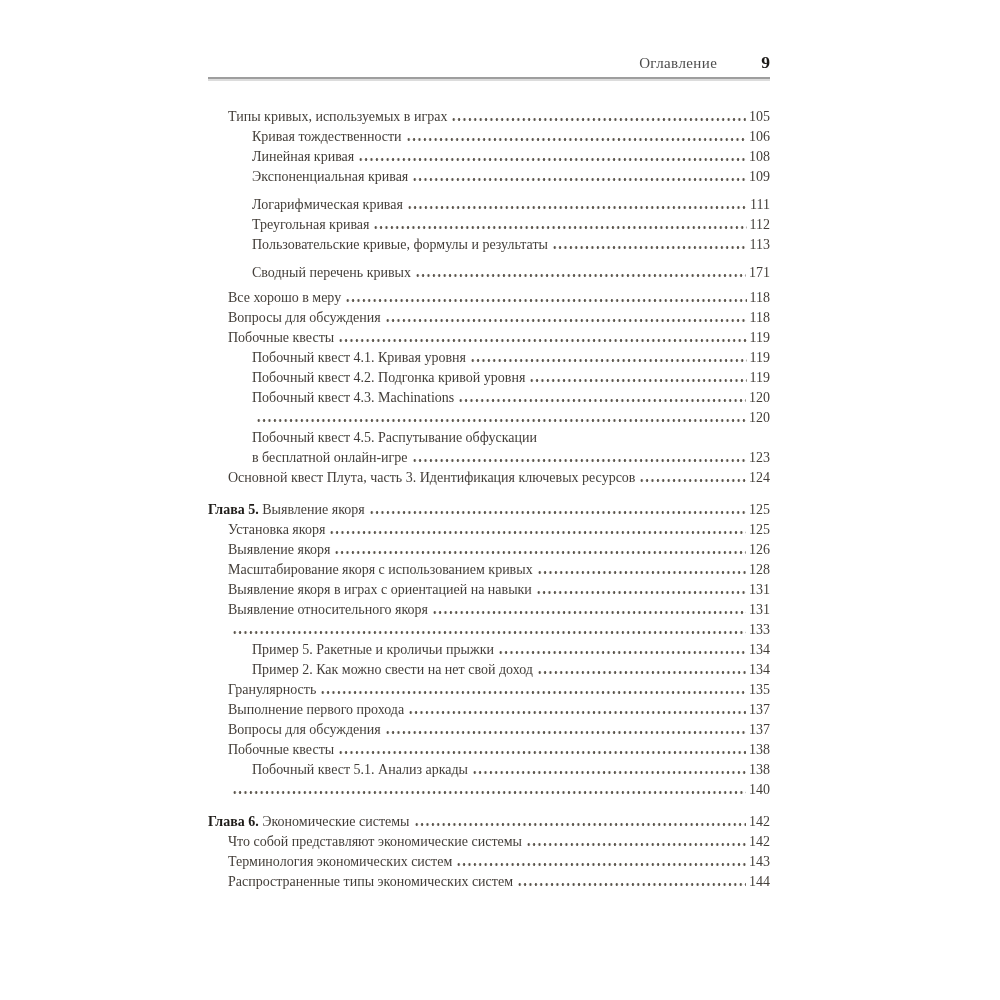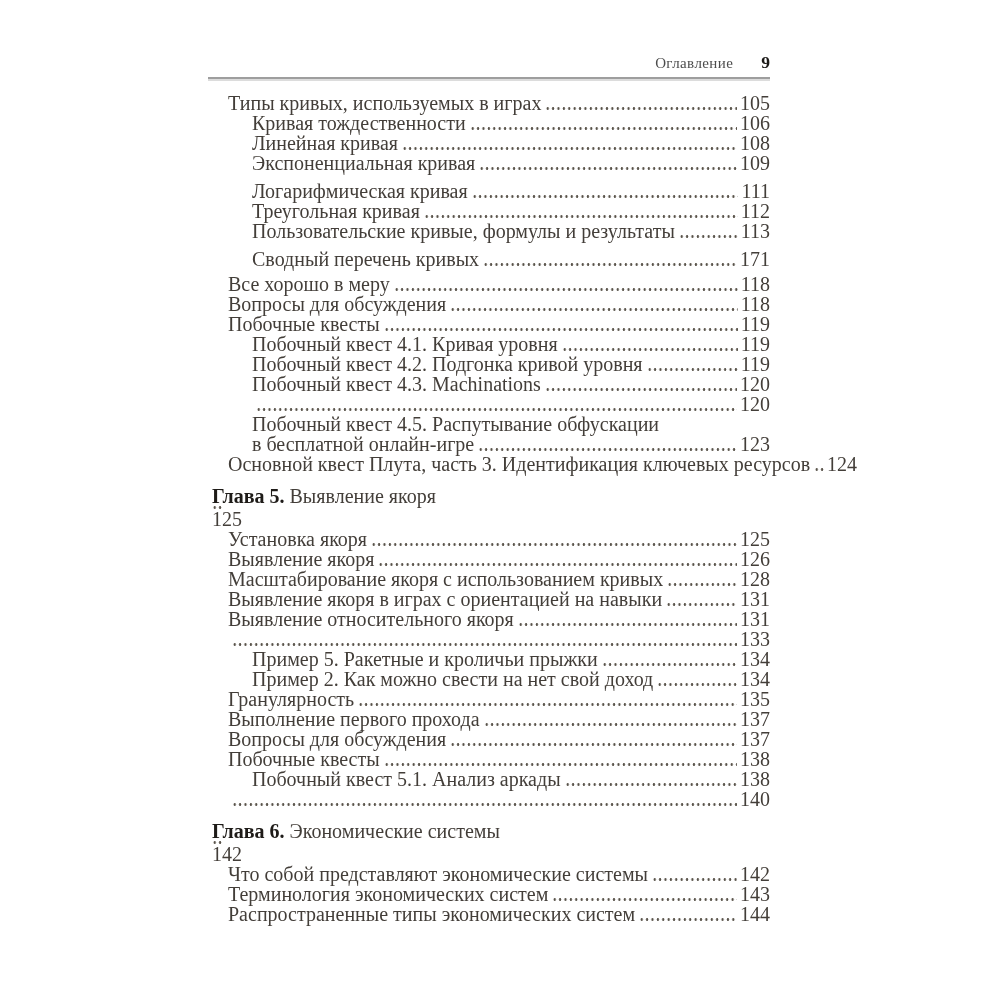--- a/index.html
+++ b/index.html
@@ -4,38 +4,38 @@
 <style>
   html,body{margin:0;padding:0;background:#fff;}
   .page{
     position:relative;width:1000px;height:1000px;background:#ffffff;overflow:hidden;
     font-family:"Liberation Serif", serif;color:#433e39;
   }
   .running-head{
     position:absolute;top:52px;left:208px;width:562px;height:24px;
     display:flex;align-items:baseline;justify-content:flex-end;
   }
-  .running-head .rh-title{font-size:15px;color:#4c4c4c;letter-spacing:.4px;margin-right:28px;}
+  .running-head .rh-title{font-size:15px;color:#4c4c4c;letter-spacing:.4px;margin-right:44px;}
   .running-head .rh-page{font-size:17.5px;font-weight:bold;color:#1c1a18;}
   .head-rule{
     position:absolute;top:77px;left:208px;width:562px;height:2px;background:#9e9e9e;
     box-shadow:0 2px 0 #dcdcdc;
   }
   .toc{
-    position:absolute;top:93px;left:208px;width:562px;
-    font-size:20px;line-height:20px;
+    position:absolute;top:107px;left:208px;width:562px;
+    font-size:14px;line-height:20px;
   }
   .row{display:flex;align-items:baseline;white-space:nowrap;}
   .row .title{flex:0 0 auto;}
   .row .prefix{font-weight:bold;color:#1e1b18;}
   .lv1{padding-left:20px;}
   .lv2{padding-left:44px;}
   .gap-xs{margin-top:5px;}
   .gap-s{margin-top:8px;}
-  .gap-l{margin-top:12px;flex-direction:column;}
+  .gap-l{margin-top:12px;}
   .leader{
     flex:1 1 auto;min-width:10px;height:3px;margin:0 3px 0 4px;
     background-image:radial-gradient(circle, #585249 1.05px, transparent 1.45px);
     background-size:5.4px 3px;background-repeat:repeat-x;background-position:left bottom;
   }
   .pg{flex:0 0 auto;}
 </style>
 </head>
 <body>
 

